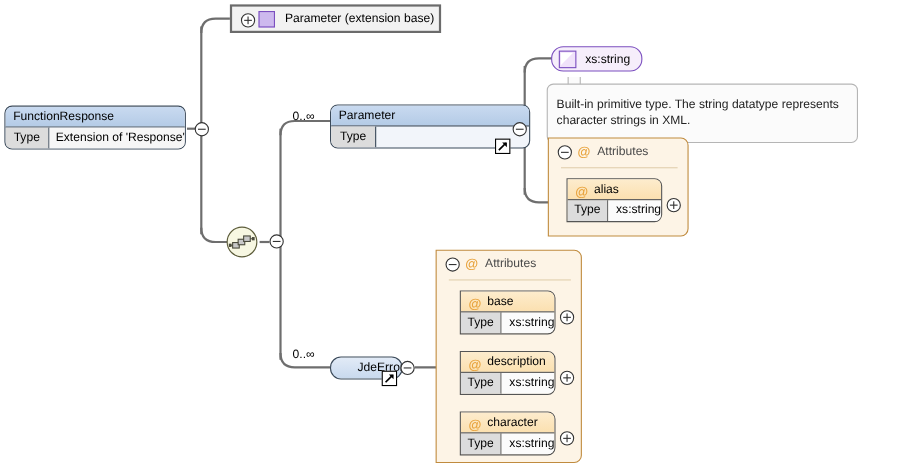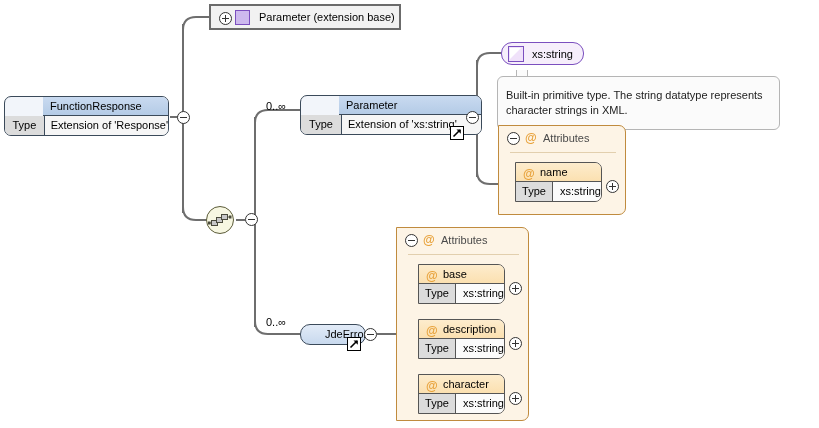--- a/index.html
+++ b/index.html
@@ -69,21 +69,20 @@
   .elem-head {
     box-sizing: border-box;
     height: 19px;
     line-height: 18px;
     padding-left: 7px;
     background: linear-gradient(to bottom, #c9daf0 0%, #b4cbe6 100%);
     border-bottom: 1px solid #3b4a5a;
     color: #000;
     font-size: 11px;
     white-space: nowrap;
-    margin-left: 38px;
   }
   .elem-typerow {
     display: flex;
     height: 19px;
     box-sizing: border-box;
   }
   .elem-typelabel {
     box-sizing: border-box;
     width: 41px;
     line-height: 18px;
@@ -364,21 +363,20 @@
       </g>
     </svg>
   </div>
   <div class="toggle" style="left:245px; top:213px;"></div>
 
   <div class="card" style="left:266px; top:100px;">0..∞</div>
   <div class="elem-box" style="left:300px; top:95px; width:182px;">
     <div class="elem-head">Parameter</div>
     <div class="elem-typerow">
       <div class="elem-typelabel">Type</div>
-      <div class="elem-typeval">Extension of 'xs:string'</div>
     </div>
   </div>
   <div class="extref" style="left:450px; top:126px;">
     <svg width="12" height="12" viewBox="0 0 12 12" xmlns="http://www.w3.org/2000/svg">
       <path d="M2.5,9.5 L9,3" stroke="#000" stroke-width="1.6"></path>
       <path d="M5.5,2.5 L9.8,2.5 L9.8,6.8 Z" fill="#000"></path>
     </svg>
   </div>
   <div class="toggle" style="left:466px; top:111px;"></div>
 
@@ -394,21 +392,21 @@
 
   <div class="attrs-box" style="left:498px; top:125px; width:128px; height:90px;">
     <div class="toggle" style="left:8px; top:6px;"></div>
     <span class="at-sign" style="left:26px; top:5px;">@</span>
     <div class="attrs-title" style="left:44px;">Attributes</div>
     <div class="attrs-rule" style="left:11px; top:26px; width:106px;"></div>
 
     <div class="attr-box" style="left:16px; top:36px; width:87px;">
       <div class="attr-head">
         <span class="at-sign">@</span>
-        <span>name</span>
+        <span>alias</span>
       </div>
       <div class="attr-typerow">
         <div class="attr-typelabel">Type</div>
         <div class="attr-typeval">xs:string</div>
       </div>
     </div>
     <div class="toggle plus" style="left:107px; top:54px;"></div>
   </div>
 
   <div class="card" style="left:266px; top:316px;">0..∞</div>

